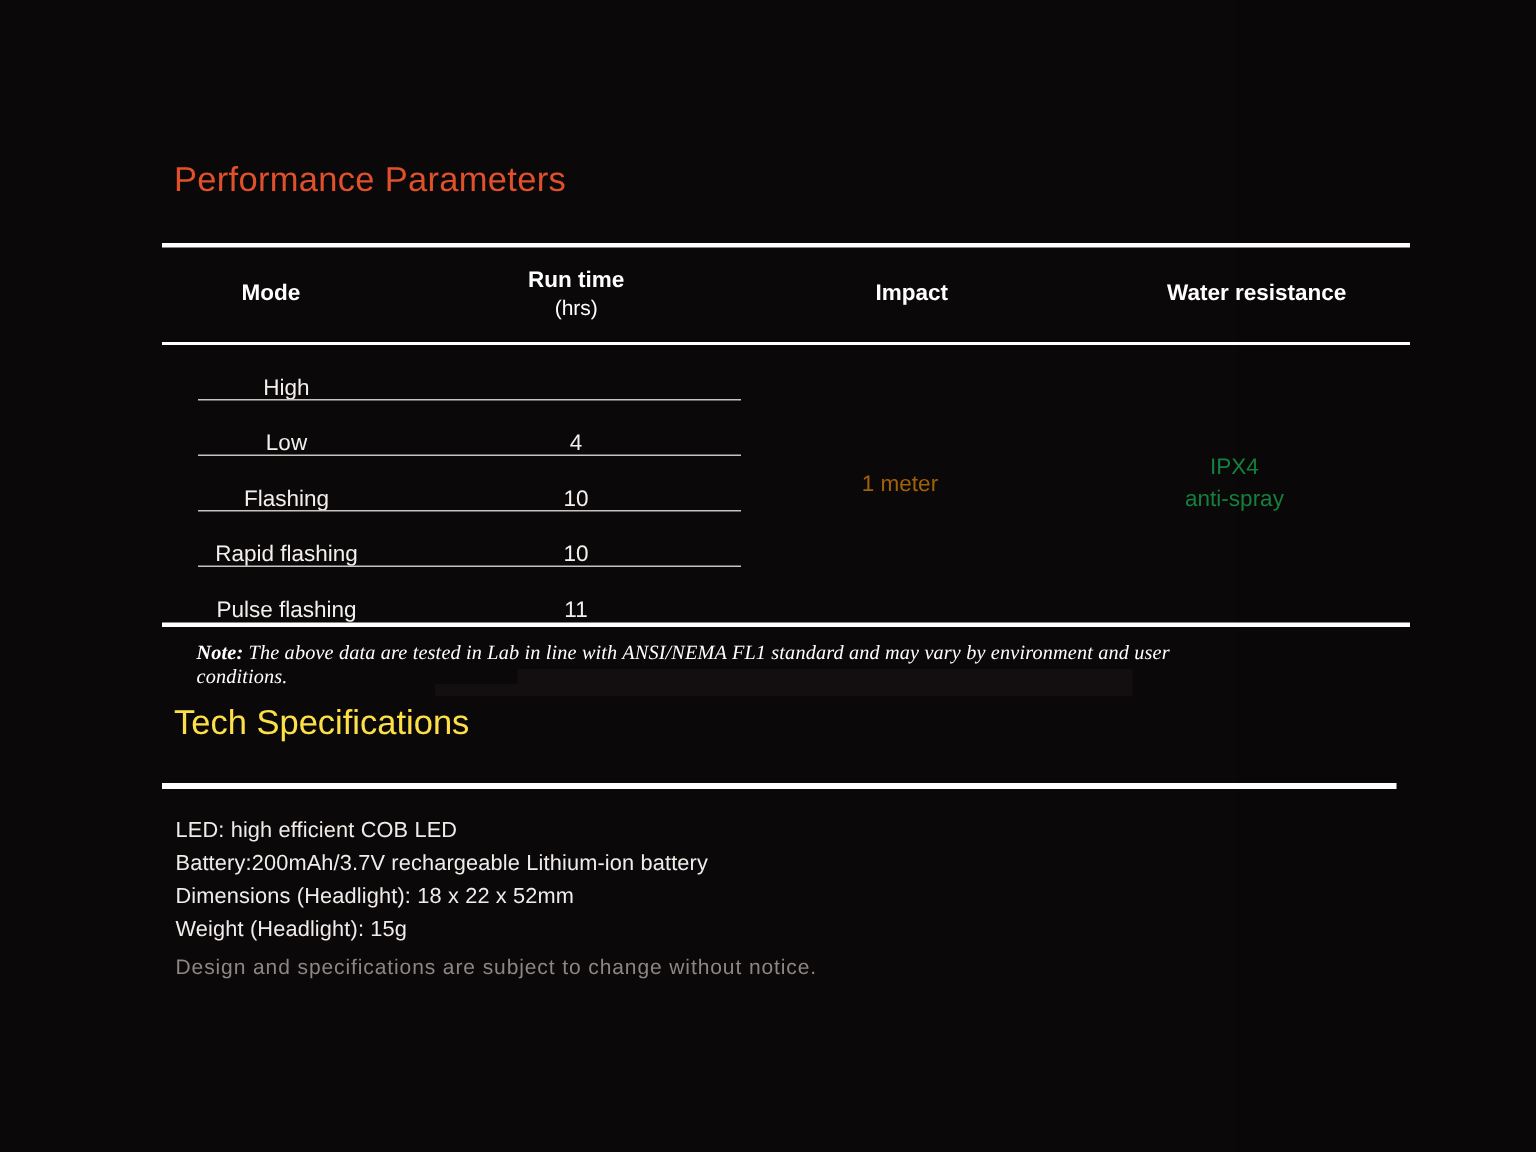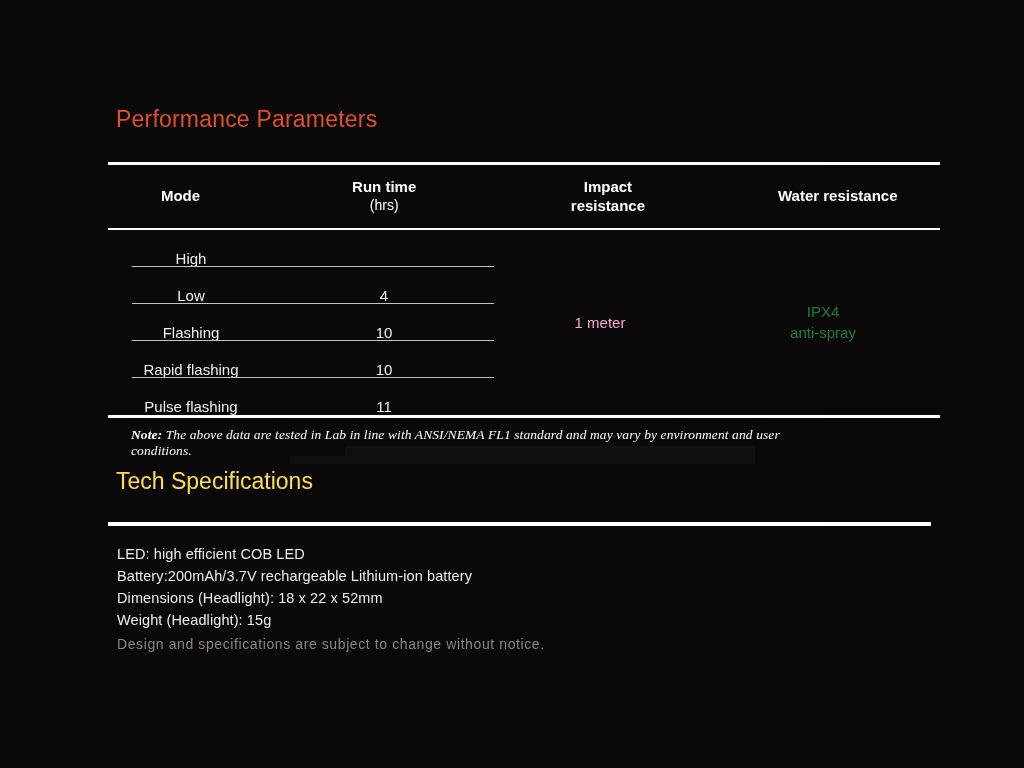--- a/index.html
+++ b/index.html
@@ -112,21 +112,21 @@
     text-align: center;
     font-size: 15px;
     color: #f2efec;
   }
   .cell-impact {
     width: 212px;
     display: flex;
     align-items: center;
     justify-content: center;
     font-size: 15px;
-    color: #f9a8d4;
+    color: #a16207;
   }
   .cell-water {
     width: 234px;
     display: flex;
     align-items: center;
     justify-content: center;
     text-align: center;
     font-size: 15px;
     line-height: 1.35;
     color: #15803d;
@@ -199,21 +199,20 @@
     <div class="rule-top"></div>
 
     <div class="thead">
       <div class="th col-mode">Mode</div>
       <div class="th col-run">
         <span>Run time</span>
         <span class="sub">(hrs)</span>
       </div>
       <div class="th col-impact">
         <span>Impact</span>
-        <span class="sub" style="font-weight:bold;font-size:15px;">resistance</span>
       </div>
       <div class="th col-water">Water resistance</div>
     </div>
 
     <div class="rule-mid"></div>
 
     <div class="tbody">
       <div class="left-cols">
         <div class="row">
           <div class="cell-mode">High</div>

